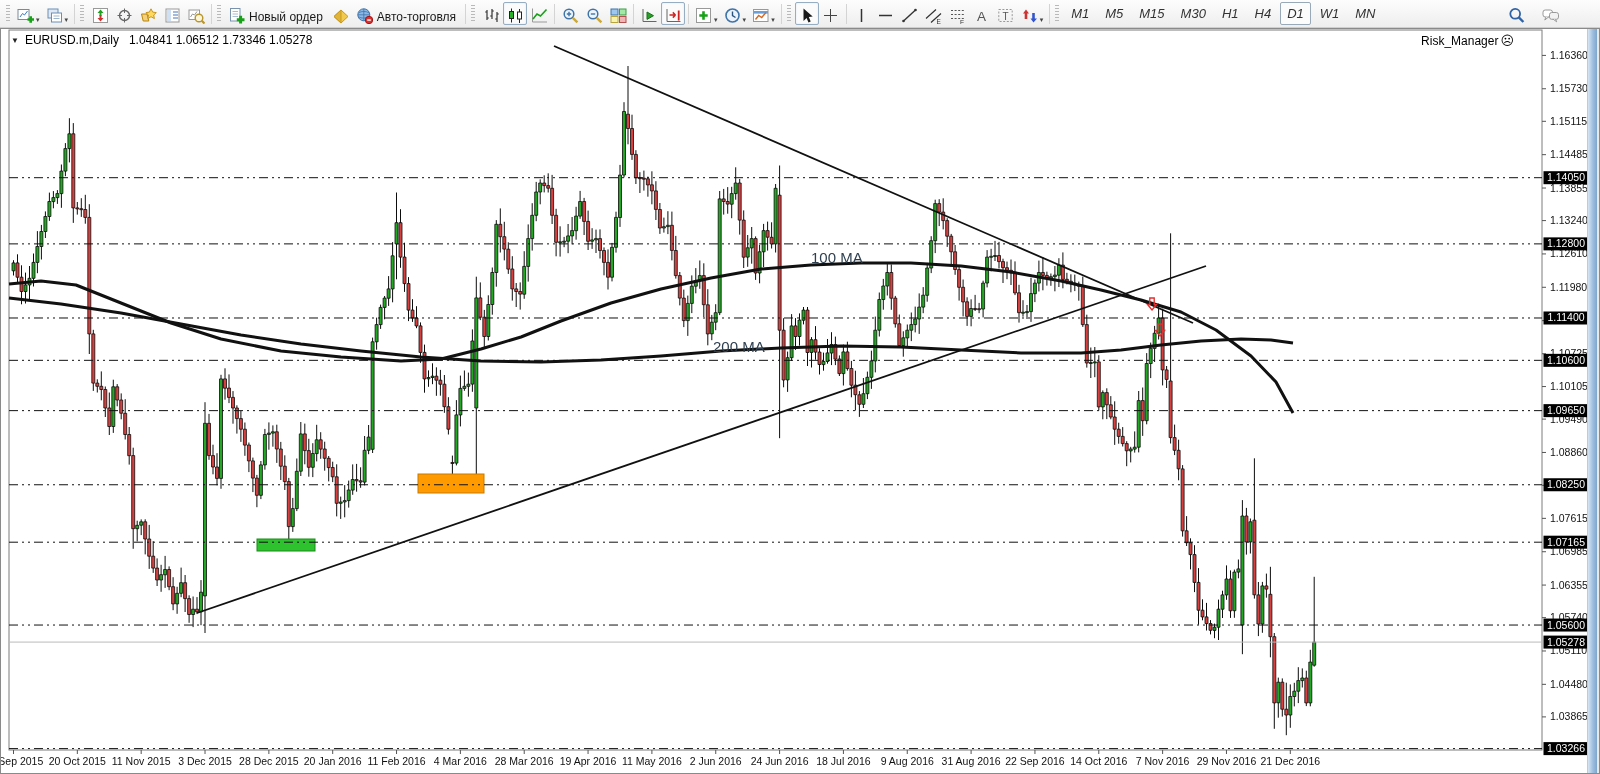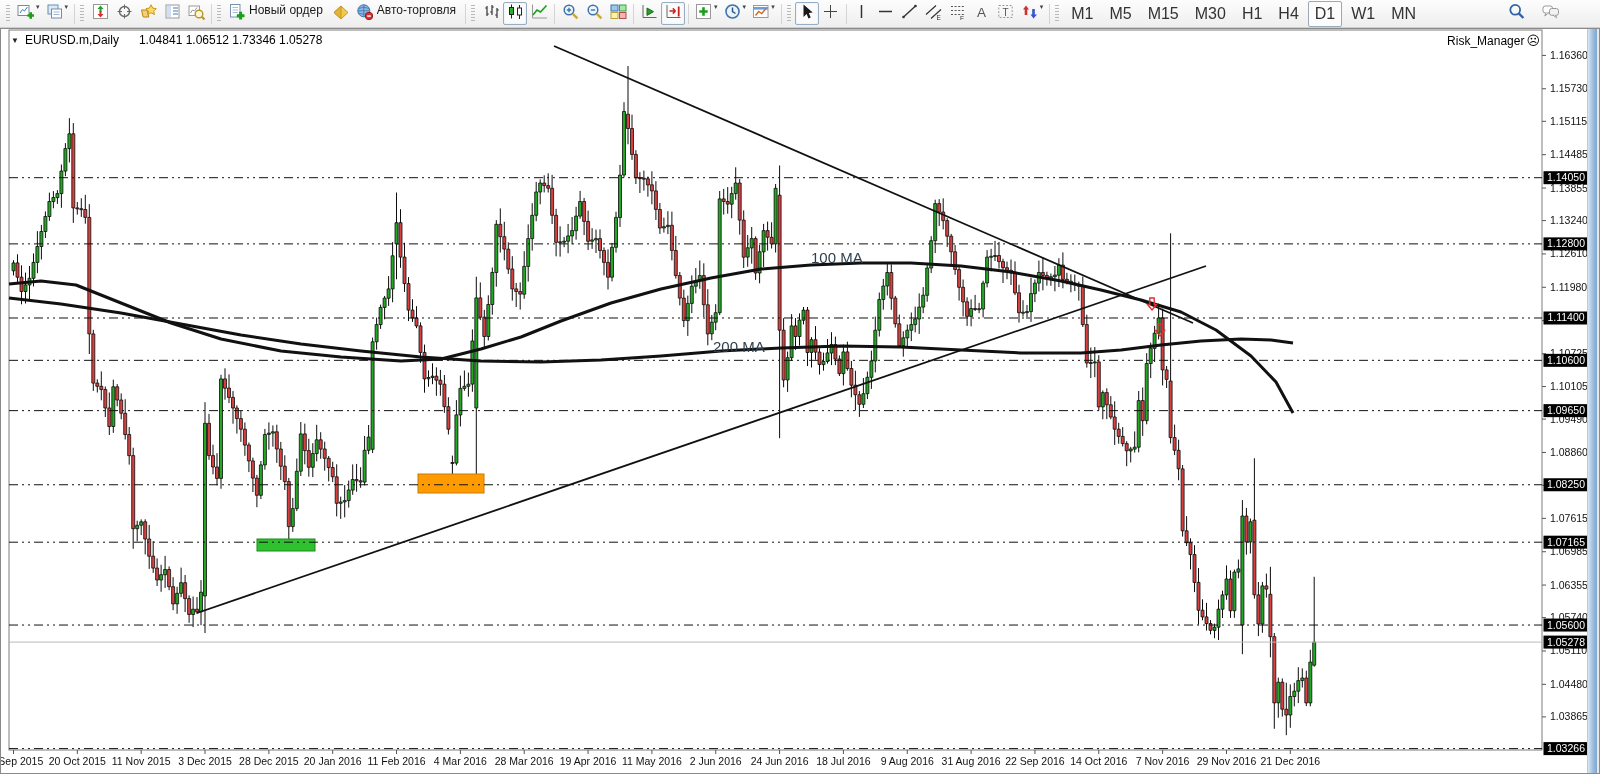--- a/index.html
+++ b/index.html
@@ -6,41 +6,41 @@
   html,body { width:1600px; height:774px; overflow:hidden; font-family:"Liberation Sans", sans-serif; background:#f0f0f0; }
   #app { position:relative; width:1600px; height:774px; }
 
   
   #toolbar { position:absolute; left:0; top:0; width:1600px; height:28px;
     background:linear-gradient(#fdfdfd,#eeeeee); border-bottom:1px solid #cfcfcf;
     display:flex; align-items:center; padding:0 4px; }
   .grip { width:4px; height:18px; margin:0 4px 0 2px; flex:0 0 auto;
     background:repeating-linear-gradient(#b9b9b9 0 1px, transparent 1px 3px); }
   .tsep { width:1px; height:20px; background:#d4d4d4; margin:0 3px; flex:0 0 auto; }
-  .tbtn { height:23px; min-width:24px; display:flex; align-items:flex-start; justify-content:center;
+  .tbtn { height:23px; min-width:24px; display:flex; align-items:flex-end; justify-content:center;
     border:1px solid transparent; border-radius:2px; padding:0 2px; flex:0 0 auto; cursor:default; }
   .tbtn.active { background:#fbfbfb; border-color:#96adc4; box-shadow:inset 0 0 2px #dce6f0; }
   .tb-label { font-size:12px; color:#1a1a1a; margin:0 3px 0 4px; white-space:nowrap; }
   .caret { font-size:7px; color:#444; margin-left:2px; }
-  .tf { font-size:16px; color:#333; padding:3px 6px; border:1px solid transparent; border-radius:2px; margin:2px 1px; flex:0 0 auto; }
+  .tf { font-size:13px; color:#333; padding:3px 6px; border:1px solid transparent; border-radius:2px; margin:2px 1px; flex:0 0 auto;font-style:italic; }
   .tf.active { background:#fcfcfc; border-color:#9aa9b8; }
   #tb-right { margin-left:auto; margin-right:34px; display:flex; align-items:center; gap:10px; }
 
   
   #chart-window { position:absolute; left:0; top:28px; width:1600px; height:746px;
     background:#ffffff; border:1px solid #8a8a8a; }
   #chart-svg { position:absolute; left:0; top:0; }
   #edge-blue { position:absolute; right:2px; top:0; width:10px; height:744px;
     background:linear-gradient(90deg,#d7e5f4,#9dbede 55%,#7ea6cc); border-left:1px solid #b7cde4; }
   #edge-gray { position:absolute; right:0; top:0; width:2px; height:744px; background:#e8e8e8; }
 
   #title-bar { position:absolute; left:10px; top:4px; display:flex; align-items:center; font-size:12px; color:#000; }
   #symbol-dropdown { font-size:8px; color:#222; margin-right:6px; }
-  #title-symbol { margin-right:20px; }
-  #ea-label { position:absolute; right:59px; top:4px; font-size:12px; color:#000; display:flex; align-items:center; }
+  #title-symbol { margin-right:10px; }
+  #ea-label { position:absolute; right:85px; top:4px; font-size:12px; color:#000; display:flex; align-items:center; }
   #ea-smiley { font-size:13px; margin-left:2px; }
 
   svg text { font-family:"Liberation Sans", sans-serif; }
 </style>
 </head>
 <body>
 
 <div id="app">
   <div id="toolbar">
       <span class="grip"></span>

